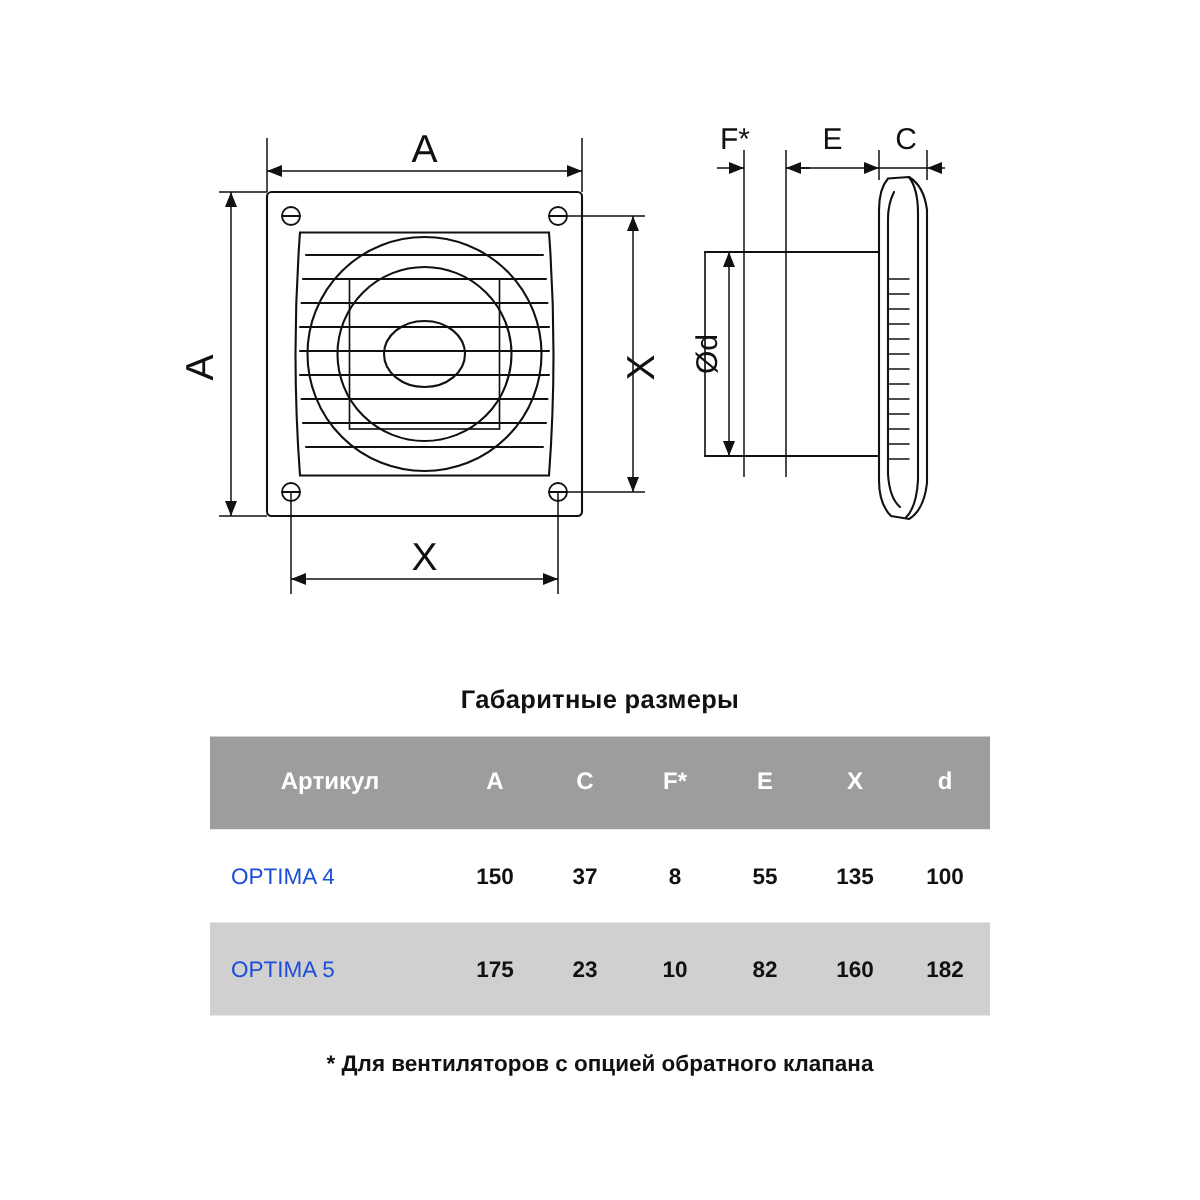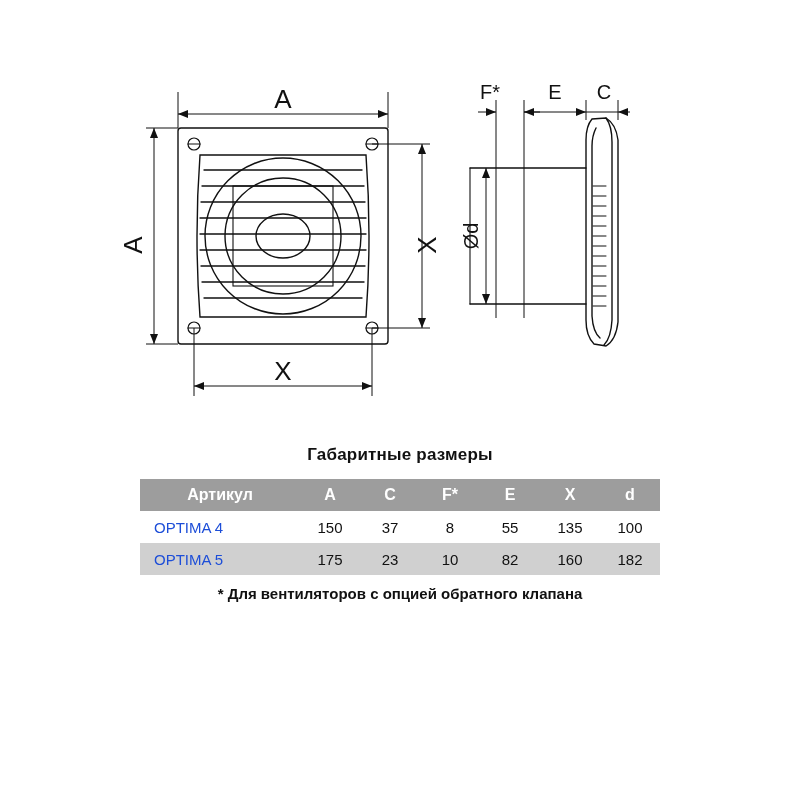--- a/index.html
+++ b/index.html
@@ -33,40 +33,40 @@
     font-family: "Liberation Sans", sans-serif;
     font-size: 20px;
     font-weight: 400;
     fill: #111;
   }
 
   
   #table-block {
     position: absolute;
     left: 0;
-    top: 445px;
+    top: 457px;
     width: 800px;
   }
   .table-title {
     text-align: center;
     font-size: 17px;
     font-weight: bold;
     color: #111;
     margin: 0 0 14px 0;
     letter-spacing: .2px;
   }
   table.dims {
     border-collapse: collapse;
     width: 520px;
     margin: 0 auto;
     table-layout: fixed;
   }
   table.dims th, table.dims td {
     padding: 0;
-    height: 32px;
+    height: 62px;
     text-align: center;
     font-size: 15px;
     vertical-align: middle;
   }
   table.dims thead tr { background: #9d9d9d; }
   table.dims thead th {
     color: #ffffff;
     font-weight: bold;
     font-size: 16px;
   }
@@ -76,29 +76,29 @@
   table.dims tbody tr.row-light { background: #ffffff; }
   table.dims tbody tr.row-dark { background: #d0d0d0; }
   table.dims tbody td.article {
     color: #1d4ed8;
     font-weight: normal;
     font-size: 15px;
     text-align: left;
     padding-left: 14px;
   }
   table.dims tbody td.value {
-    font-weight: normal;
+    font-weight: bold;
     color: #111;
   }
   .footnote {
     text-align: center;
     font-size: 15px;
     font-weight: bold;
     color: #111;
-    margin-top: 10px;
+    margin-top: 24px;
   }
 </style>
 </head>
 <body>
 
 <div id="page">
 
   <div id="drawing">
     <svg width="800" height="440" viewBox="0 0 800 440" xmlns="http://www.w3.org/2000/svg">
       <g stroke="#111" fill="none" stroke-width="1.4" stroke-linecap="round">

